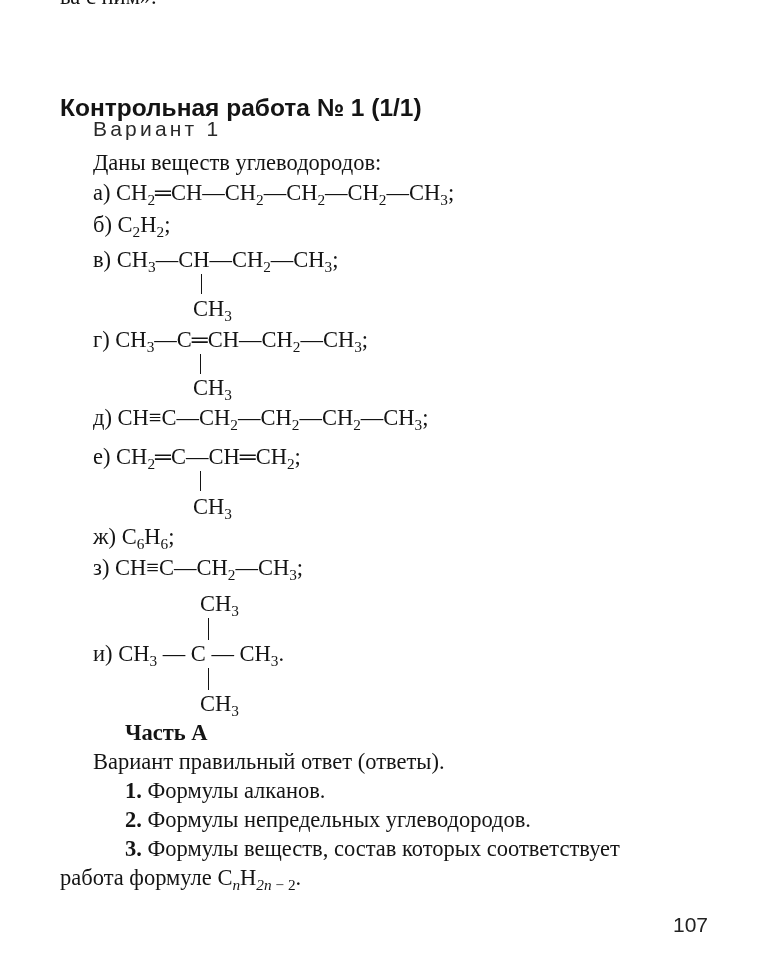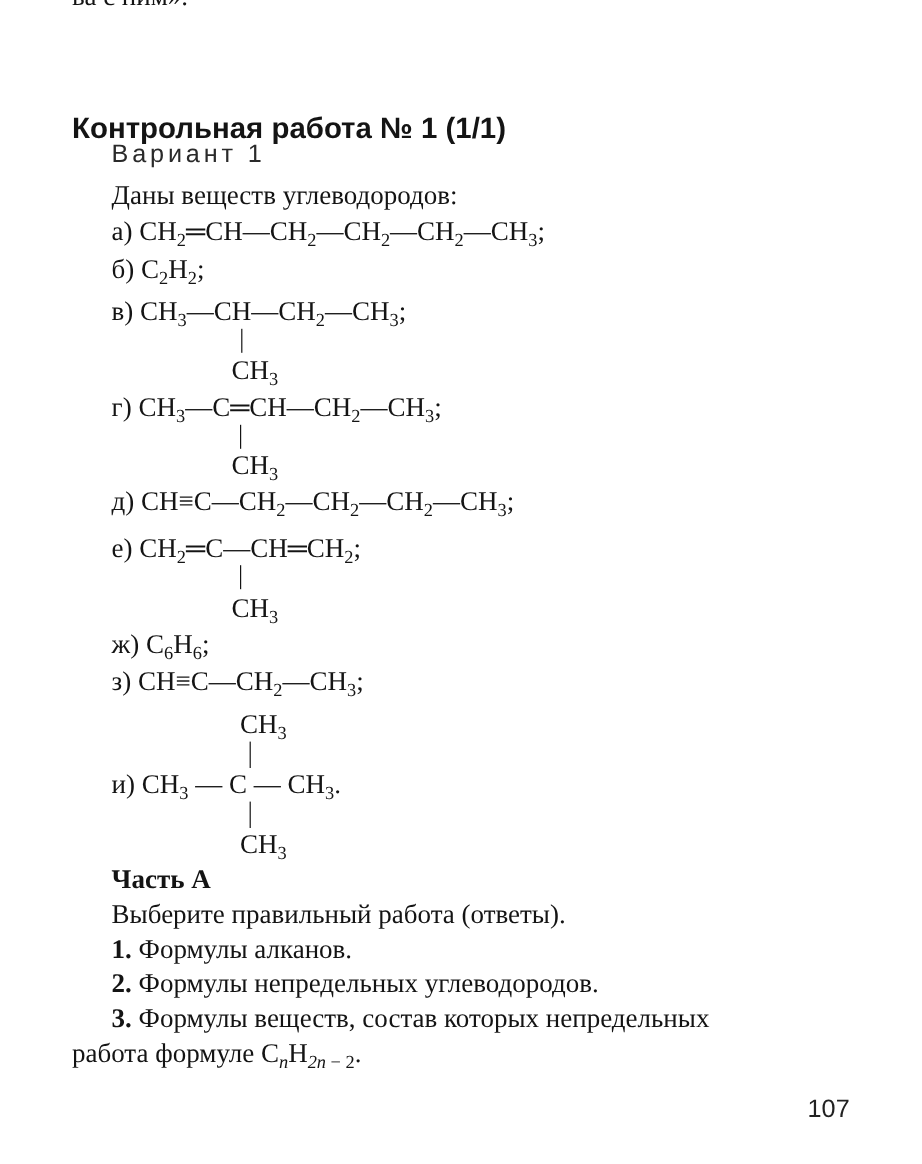--- a/index.html
+++ b/index.html
@@ -4,21 +4,21 @@
 <style>
   html, body { margin:0; padding:0; background:#ffffff; }
   body { width:768px; height:970px; position:relative; overflow:hidden; color:#141414; }
   .serif { font-family: "Liberation Serif", "DejaVu Serif", serif; font-size:22.5px; }
   .sans { font-family: "Liberation Sans", "DejaVu Sans", sans-serif; }
   .line { position:absolute; white-space:nowrap; line-height:1; }
   sub { font-size:0.68em; vertical-align:-0.32em; line-height:0; }
   .title { font-weight:bold; font-size:24.5px; left:60px; top:72px;margin-top:24px; }
   .variant { font-size:21px; letter-spacing:3.2px; left:93px; top:118px; color:#2a2a2a; font-weight:normal; }
   .bond-v { position:absolute; width:1.4px; background:#141414; }
-  .bold { font-weight:bold; }
+  .bold { font-weight:bold;margin-left:32px; }
   .pagenum { font-size:21px; left:673px; top:914px; color:#222; }
   .fragment { left:60px; top:-14px; }
 </style>
 </head>
 <body>
 
 <div class="line serif fragment">ва с ним».</div>
 
 <div class="line sans title">Контрольная работа № 1 (1/1)</div>
 <div class="line sans variant">Вариант 1</div>
@@ -65,28 +65,28 @@
 
 <div class="line serif" style="left:200px; top:593px;">CH<sub>3</sub></div>
 <div class="bond-v" style="left:208px; top:618px; height:22px;"></div>
 <div class="line serif" style="left:93px; top:643px;">
   <span>и)</span> CH<sub>3</sub> — C — CH<sub>3</sub>.
 </div>
 <div class="bond-v" style="left:208px; top:668px; height:22px;"></div>
 <div class="line serif" style="left:200px; top:693px;">CH<sub>3</sub></div>
 
 <div class="line serif bold" style="left:93px; top:722px;">Часть А</div>
-<div class="line serif" style="left:93px; top:751px;">Выберите правильный работа (ответы).</div>
+<div class="line serif" style="left:93px; top:751px;">Вариант правильный ответ (ответы).</div>
 
 <div class="line serif" style="left:93px; top:780px;text-align:center;">
   <span class="bold">1.</span><span> Формулы алканов.</span>
 </div>
 <div class="line serif" style="left:93px; top:809px;">
   <span class="bold">2.</span><span> Формулы непредельных углеводородов.</span>
 </div>
 <div class="line serif" style="left:93px; top:838px;">
-  <span class="bold">3.</span><span> Формулы веществ, состав которых непредельных</span>
+  <span class="bold">3.</span><span> Формулы веществ, состав которых соответствует</span>
 </div>
 <div class="line serif" style="left:60px; top:867px;">
   <span>работа формуле C</span><sub><i>n</i></sub><span>H</span><sub><i>2n</i> − 2</sub>.
 </div>
 
 <div class="line sans pagenum">107</div>
 
 </body></html>

